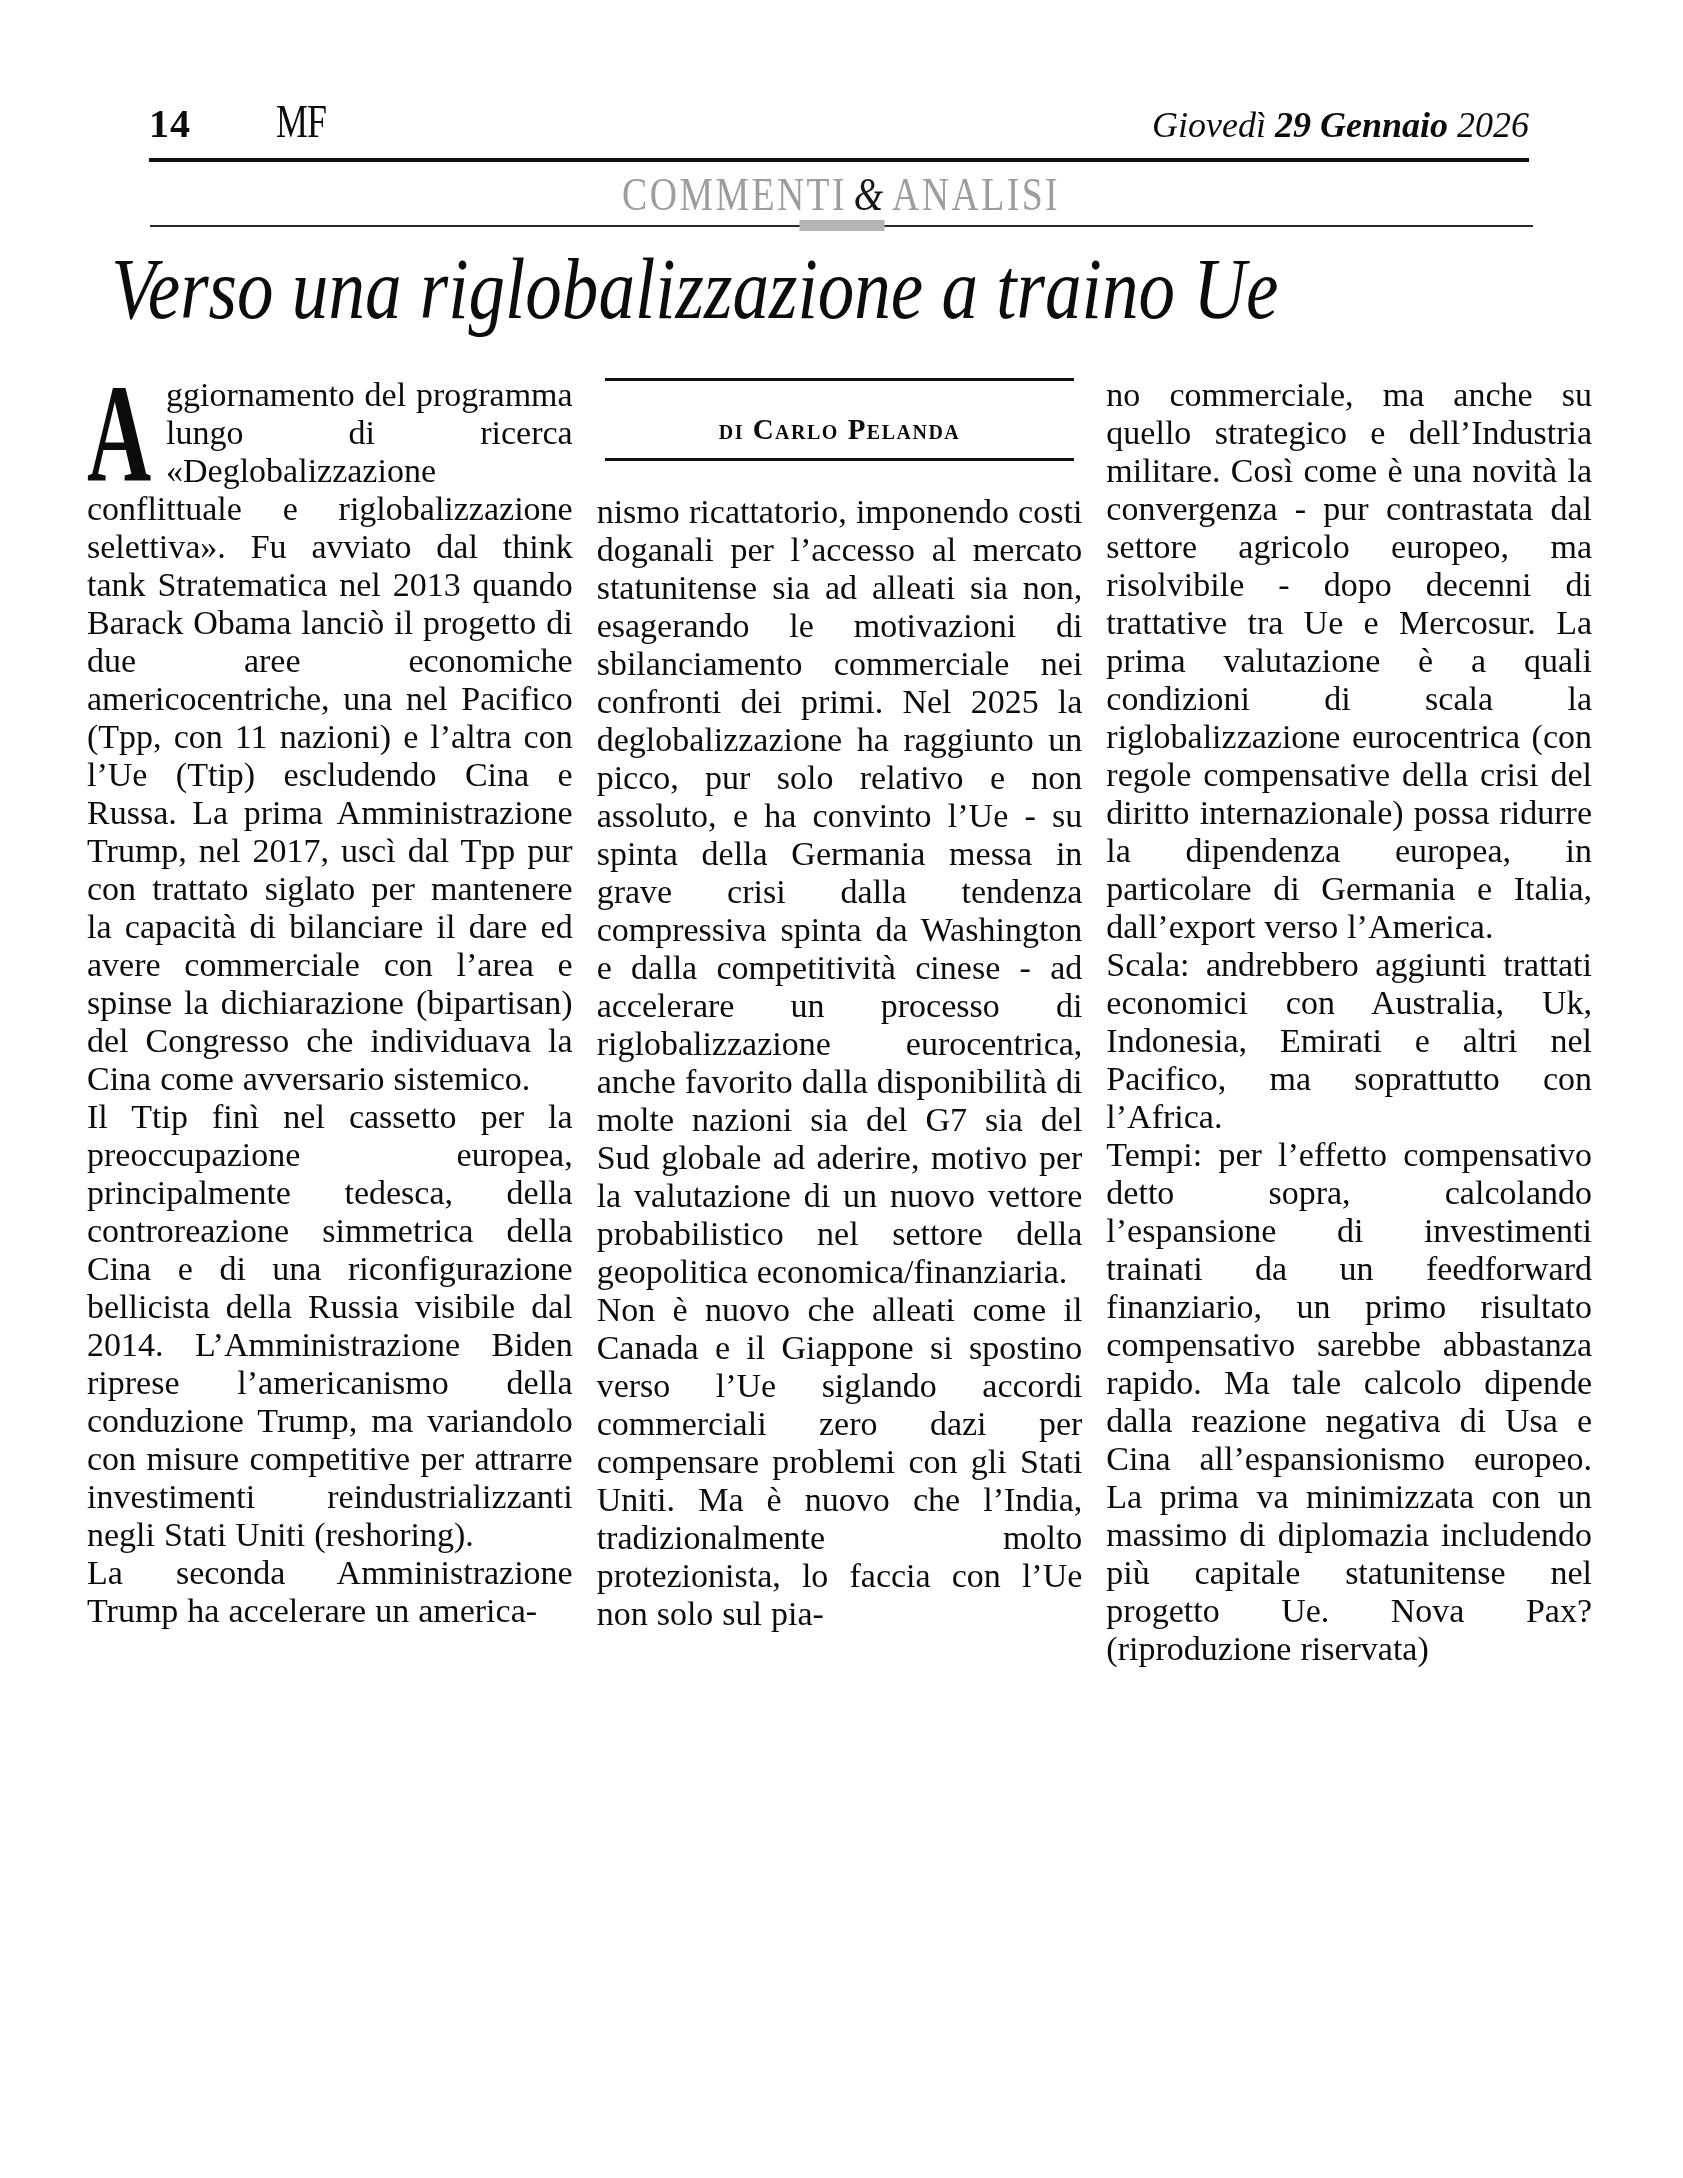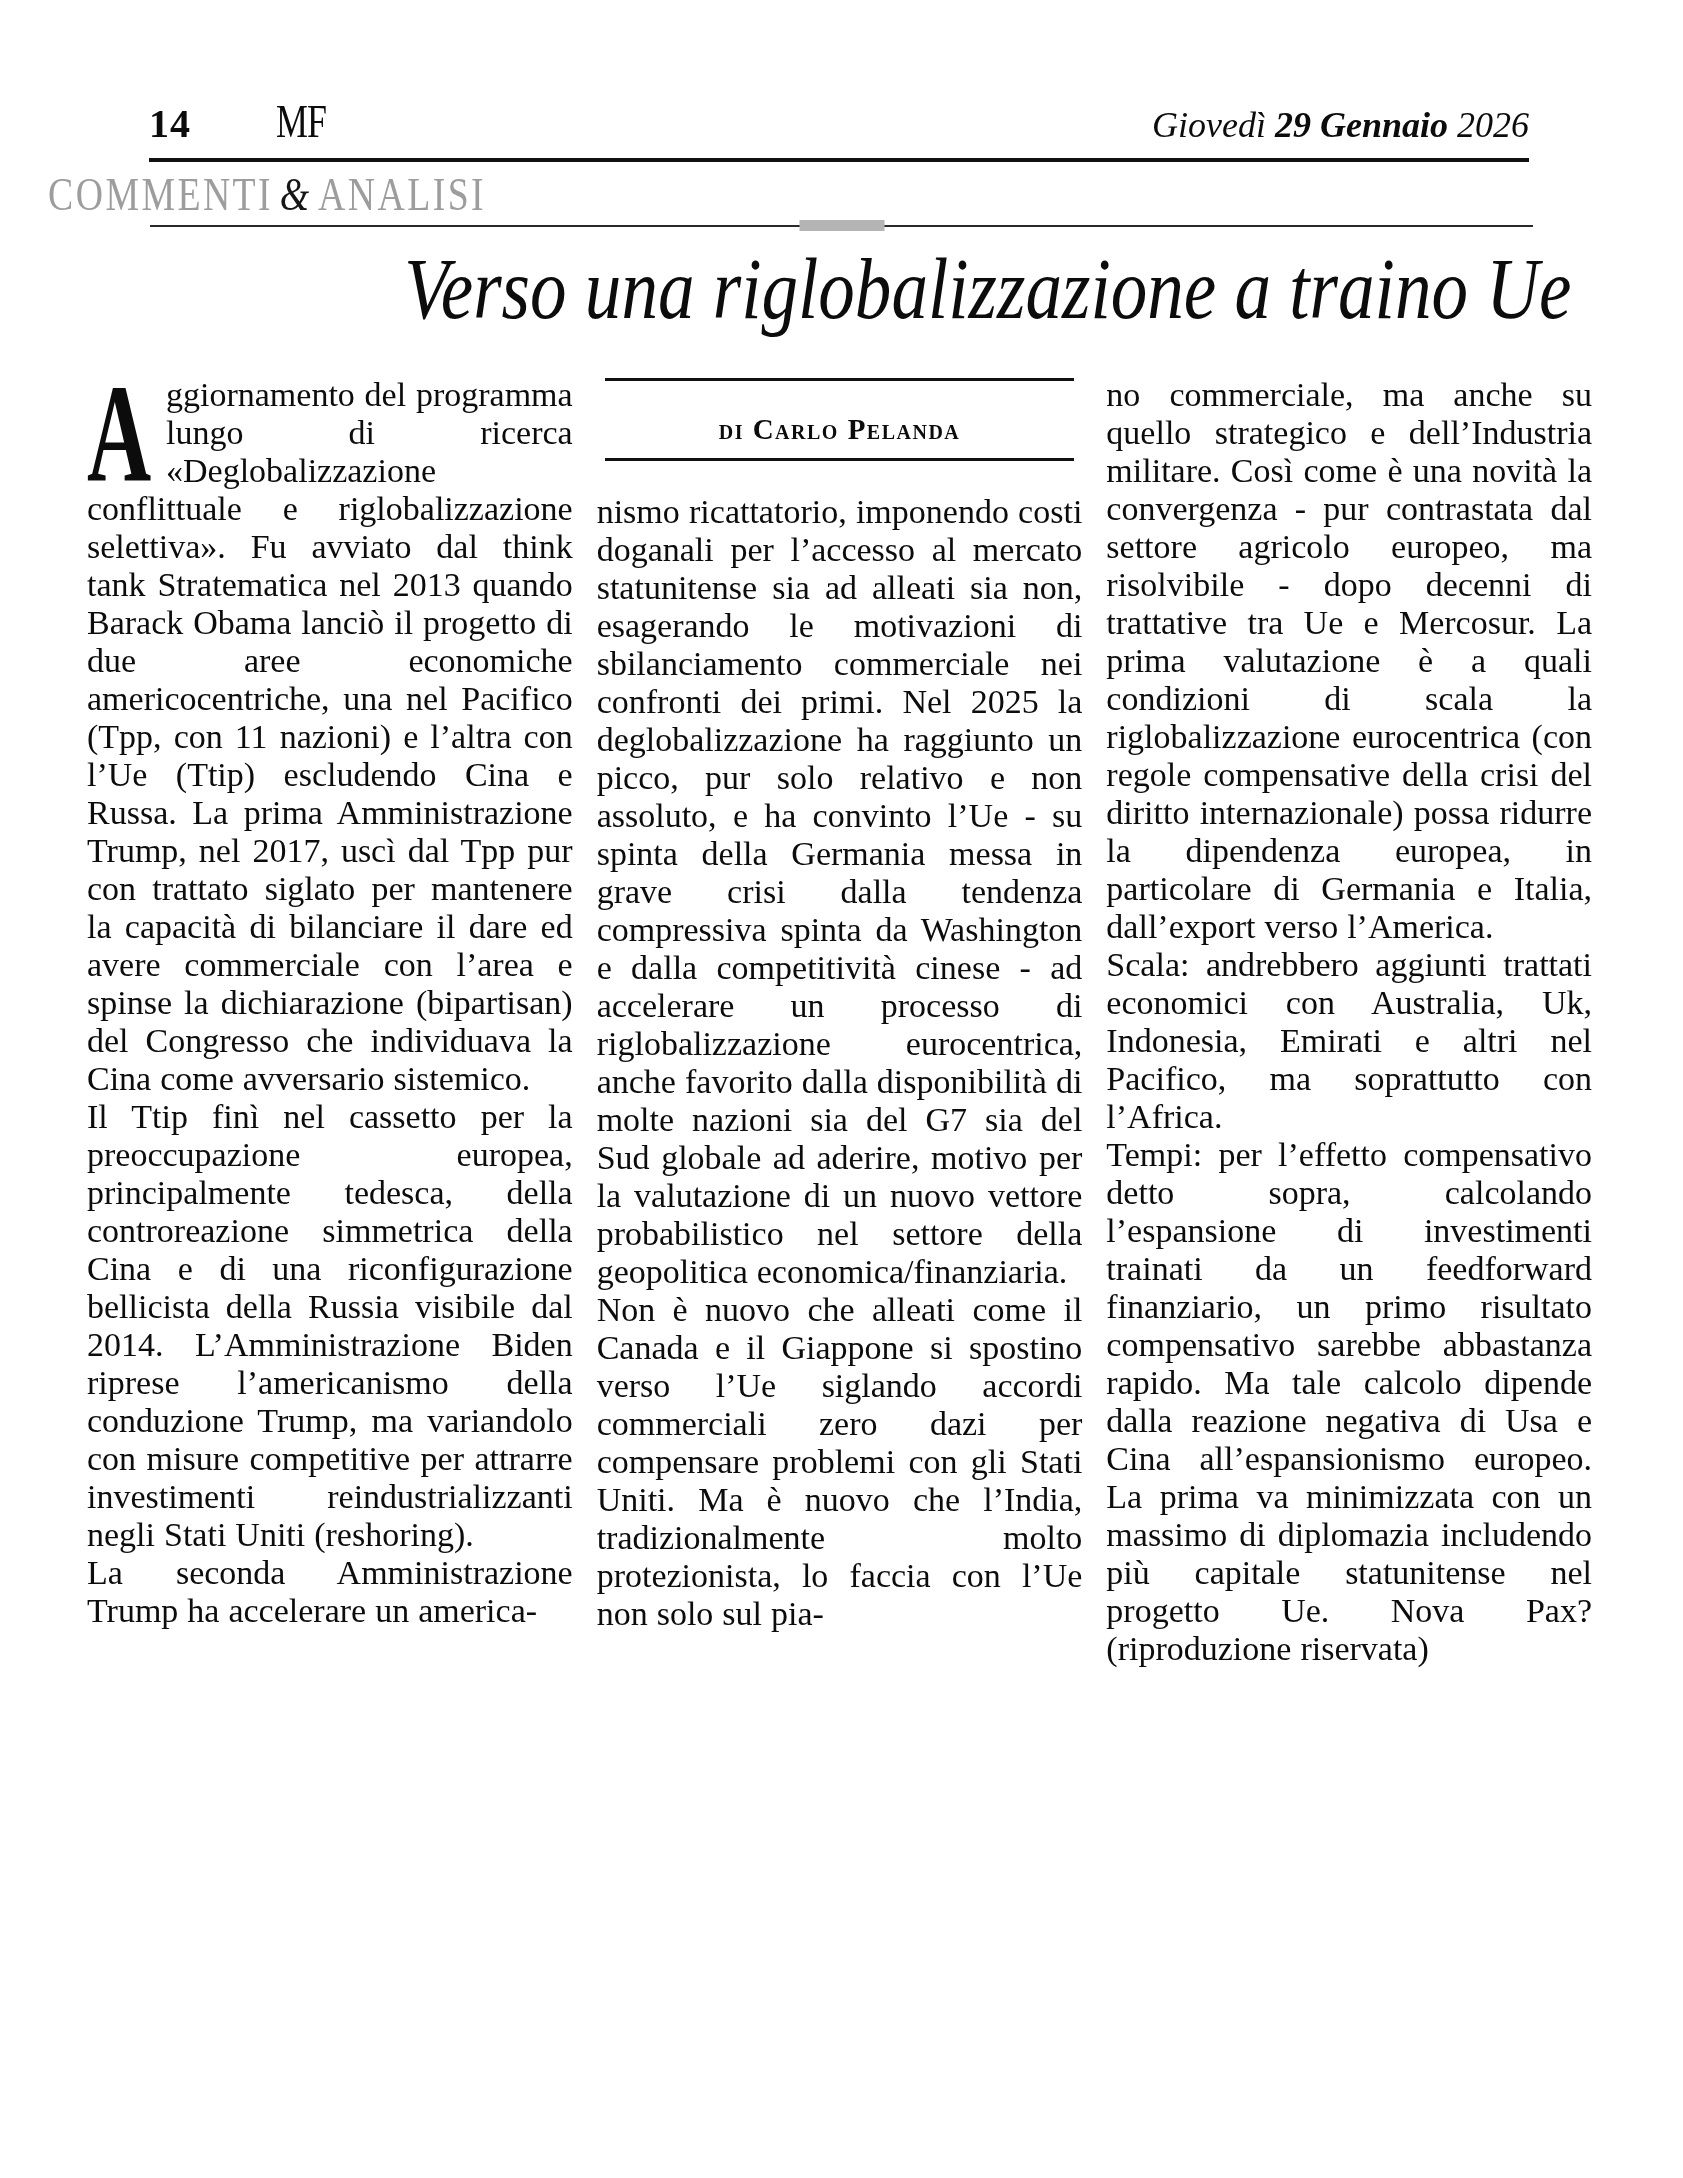--- a/index.html
+++ b/index.html
@@ -15,30 +15,30 @@
   
   .masthead { margin:95px 154px 0 149px; border-bottom:4px solid #111; padding-bottom:10px; }
   .masthead-inner { display:flex; align-items:baseline; }
   .page-num { font-size:40px; font-weight:700; letter-spacing:1px; }
   .mf-logo { display:inline-block; font-size:46px; font-weight:400; margin-left:85px;
              transform:scaleX(0.78); transform-origin:0 100%; letter-spacing:-1px; }
   .edition-date { margin-left:auto; font-style:italic; font-size:36px; white-space:nowrap; }
   .edition-date b { font-weight:700; }
 
   
-  .section-head { text-align:left; margin-top:10px; line-height:1; }
+  .section-head { text-align:center; margin-top:10px; line-height:1; }
   .section-inner { display:inline-block; transform:scaleX(0.82); white-space:nowrap;
                    font-size:46px; color:#9d9d9d; letter-spacing:3px; }
   .sec-amp { color:#161616; font-style:italic; margin:0 8px; }
   .section-rule { position:relative; margin:7px 150px 0; height:2px; background:#2a2a2a; }
   .rule-box { position:absolute; left:50%; top:-5px; width:85px; height:11px;
               background:#b4b4b4; transform:translateX(-50%); }
 
   
-  .headline { margin:16px 0 15px; text-align:right; font-weight:400; line-height:1.05; }
+  .headline { margin:16px 0 15px; text-align:left; font-weight:400; line-height:1.05; }
   .headline-inner { display:inline-block; font-style:italic; font-size:87px;
                     white-space:nowrap; transform:scaleX(0.84); }
 
   
   .columns { display:flex; gap:24px; margin:42px 91px 0 87px; }
   .col { flex:1; min-width:0; font-size:34px; line-height:38px; text-align:justify; }
   .col p { margin:0; hyphens:auto; -webkit-hyphens:auto; word-spacing:0.5px; }
 
   .dropcap { float:left; font-weight:700; font-size:139px; line-height:0.78;
              width:67px; margin:4px 12px 0 0;

